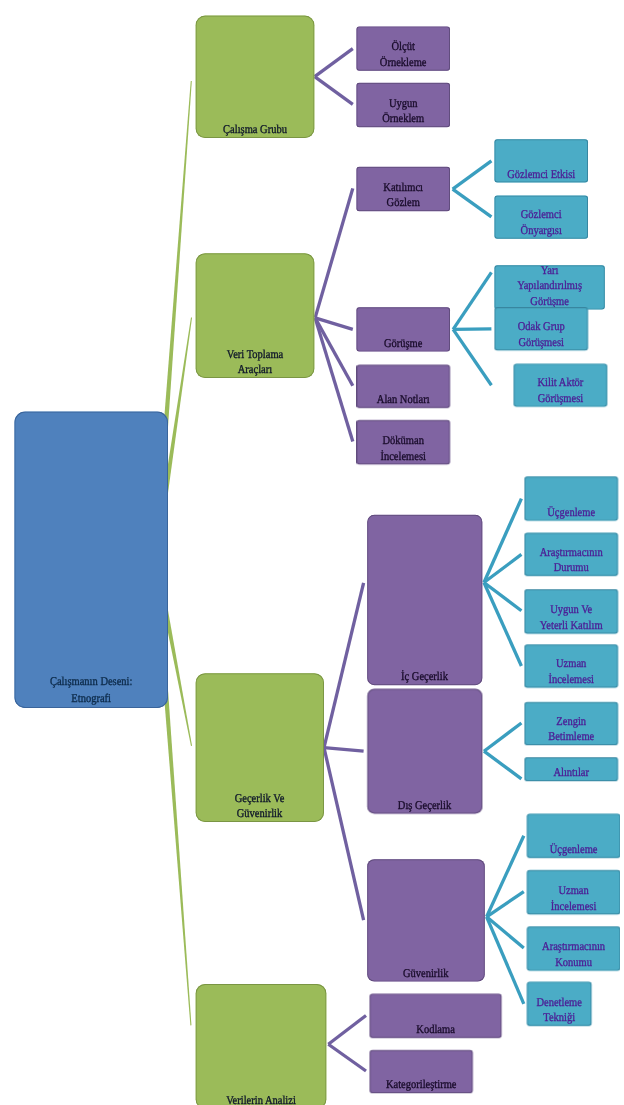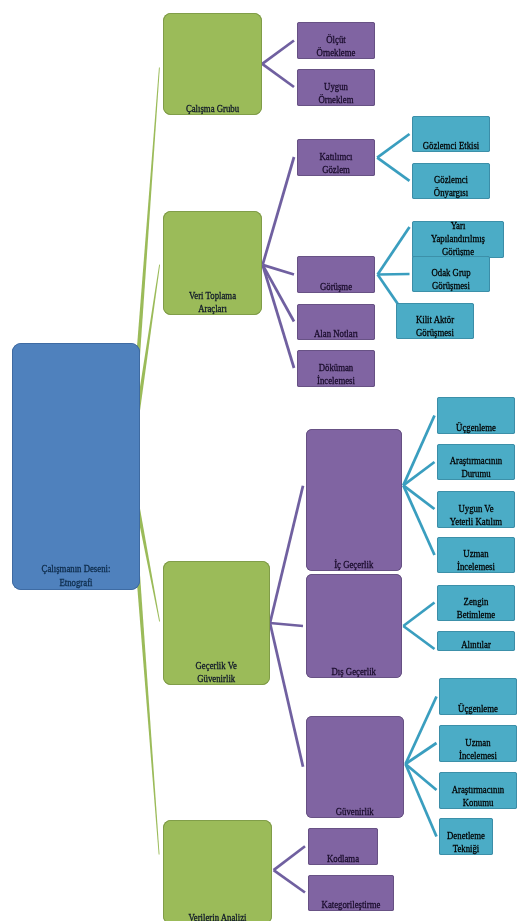--- a/index.html
+++ b/index.html
@@ -25,21 +25,21 @@
     -webkit-text-stroke:0.28px currentColor;
     transform:scaleX(0.875) translateZ(0);
     transform-origin:center center;
   }
   .n-root { background:#4F81BD; color:#0D2B4A; border-radius:9px; line-height:14px;
             box-shadow:inset 0 0 0 0.8px #3A649A;margin-left:12px; }
   .n-l1   { background:#9BBB59; color:#0f172a; border-radius:8px;
             box-shadow:inset 0 0 0 0.8px #7A9544; }
   .n-l2   { background:#8064A2; color:#190C2B; border-radius:2.5px;
             box-shadow:inset 0 0 0 0.8px #604C7C; }
-  .n-l3   { background:#4BACC6; color:#000000; border-radius:2.5px;
+  .n-l3   { background:#4BACC6; color:#4c1d95; border-radius:2.5px;
             box-shadow:inset 0 0 0 0.8px #3886A0; }
   .n-l2.big { border-radius:6px; }
 </style>
 </head>
 <body>
 
 <div id="stage">
   <svg id="connector-layer" viewBox="0 0 520 921" width="520" height="921" xmlns="http://www.w3.org/2000/svg">
     <polygon points="132.39,466.18 159.85,67.53 158.95,67.47 127.61,465.82" fill="#9BBB59"></polygon>
     <polygon points="132.37,466.35 160.05,264.67 159.15,264.53 127.63,465.65" fill="#9BBB59"></polygon>
@@ -110,21 +110,21 @@
   </div>
   <div class="node n-l3" style="left:412px;top:221px;width:92px;height:37px">
     <span class="label">Yarı
 Yapılandırılmış
 Görüşme</span>
   </div>
   <div class="node n-l3" style="left:412px;top:256px;width:78px;height:36px">
     <span class="label">Odak Grup
 Görüşmesi</span>
   </div>
-  <div class="node n-l3" style="left:396px;top:303px;width:78px;height:36px">
+  <div class="node n-l3" style="left:428px;top:303px;width:78px;height:36px">
     <span class="label">Kilit Aktör
 Görüşmesi</span>
   </div>
   <div class="node n-l2" style="left:297px;top:303.5px;width:78px;height:36px">
     <span class="label">Alan Notları</span>
   </div>
   <div class="node n-l2" style="left:297px;top:349.5px;width:78px;height:37px">
     <span class="label">Döküman
 İncelemesi</span>
   </div>
@@ -176,19 +176,19 @@
 Konumu</span>
   </div>
   <div class="node n-l3" style="left:439px;top:818px;width:54px;height:37px">
     <span class="label">Denetleme
 Tekniği</span>
   </div>
 
   <div class="node n-l1" style="left:163px;top:819.5px;width:109px;height:104px">
     <span class="label">Verilerin Analizi</span>
   </div>
-  <div class="node n-l2" style="left:308px;top:828px;width:70px;height:36.5px">
+  <div class="node n-l2" style="left:308px;top:828px;width:110px;height:36.5px">
     <span class="label">Kodlama</span>
   </div>
   <div class="node n-l2" style="left:308px;top:874.5px;width:86px;height:36px">
     <span class="label">Kategorileştirme</span>
   </div>
 </div>
 
 </body></html>

